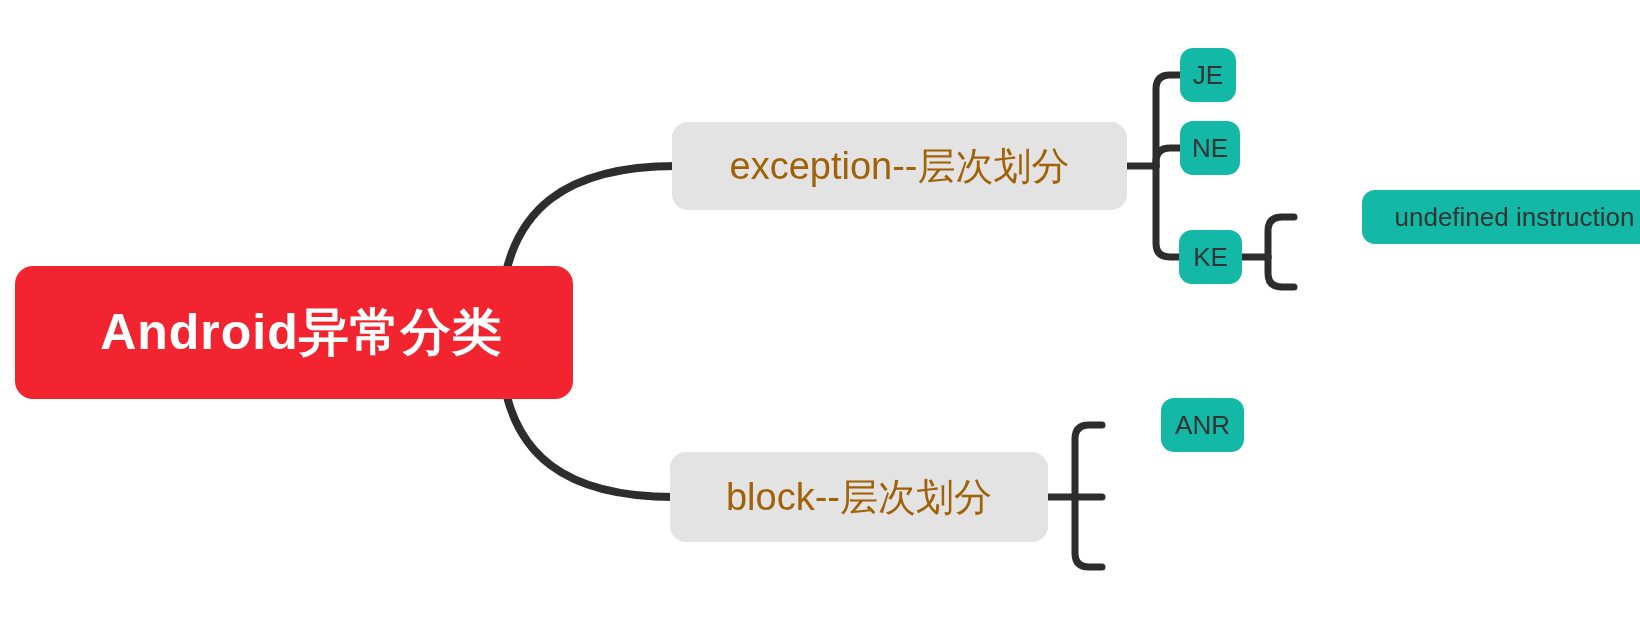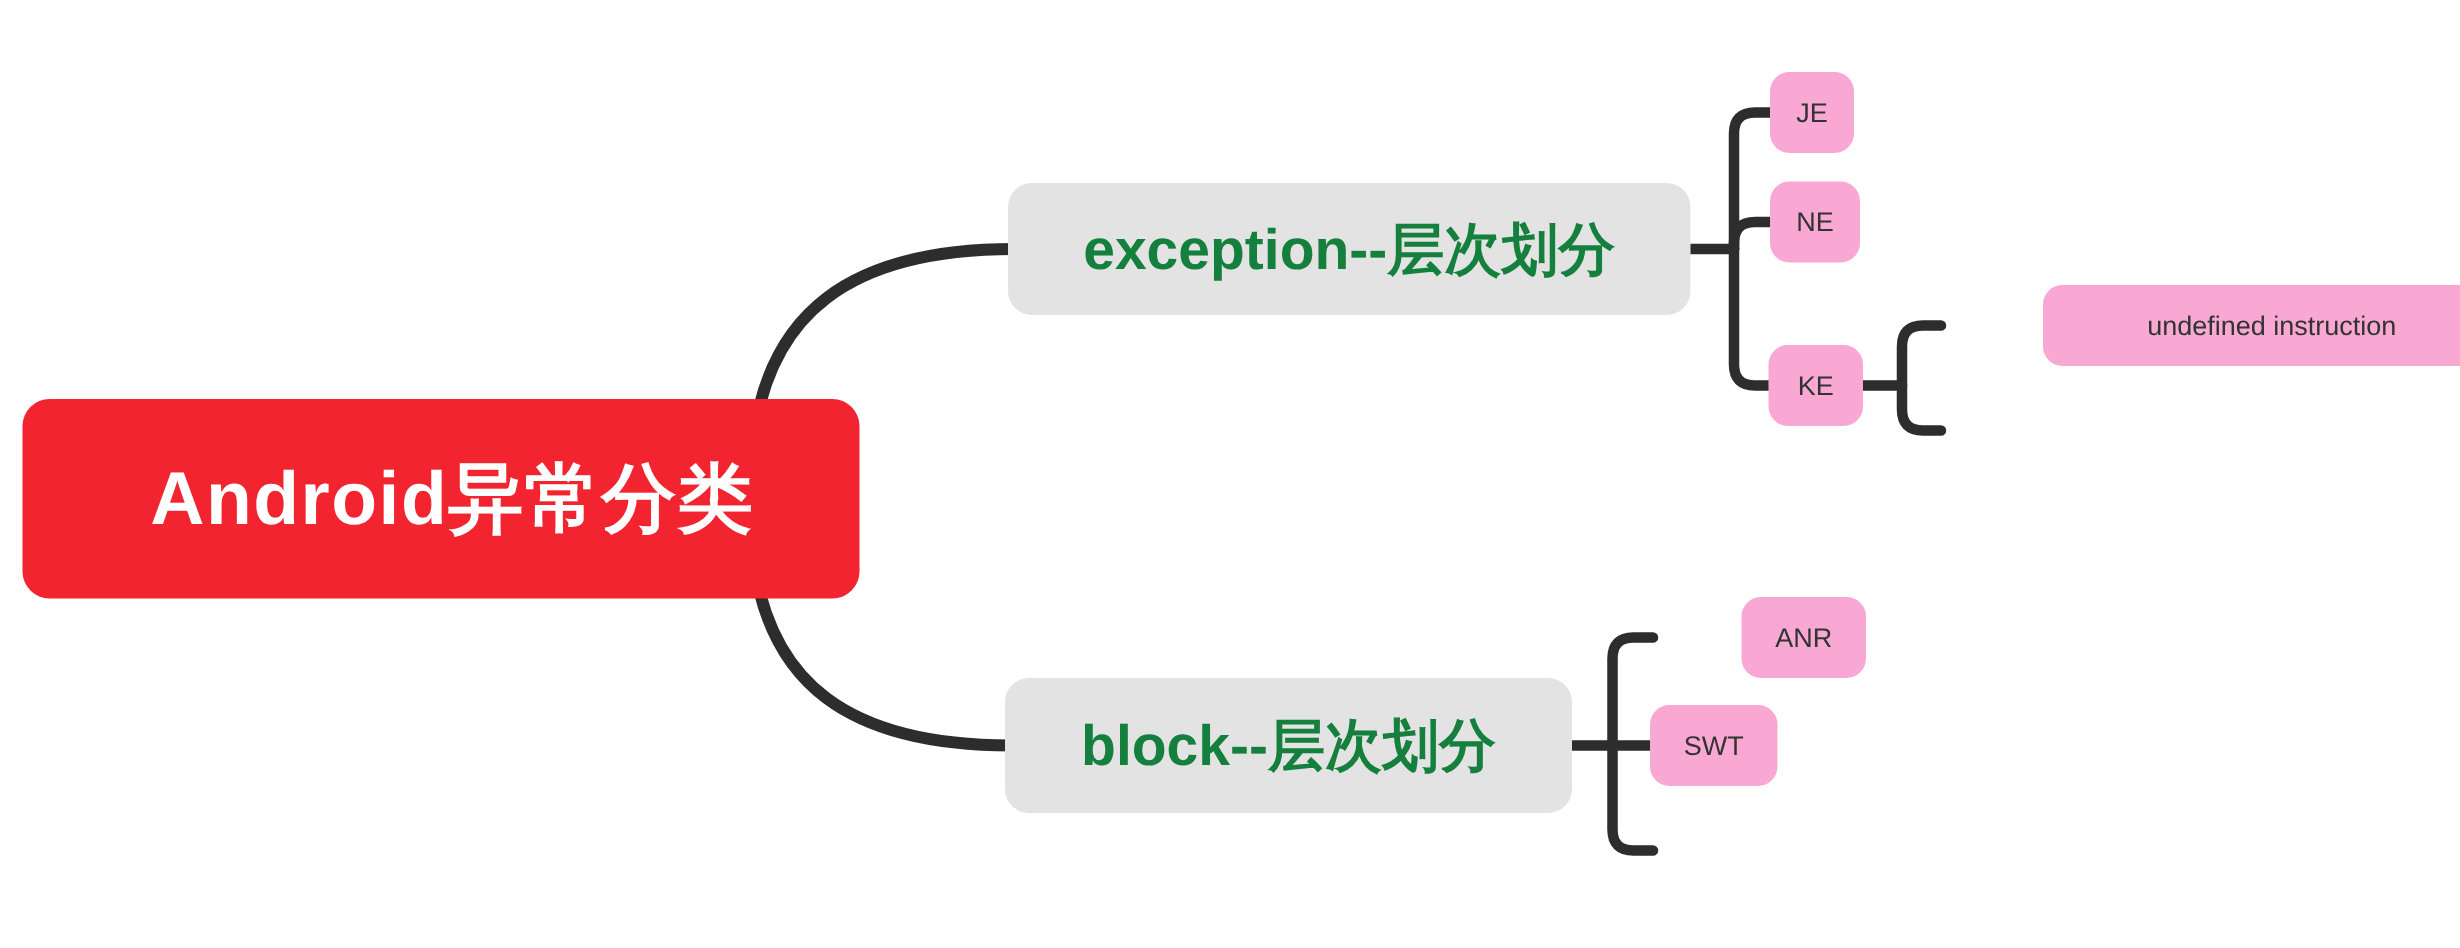--- a/index.html
+++ b/index.html
@@ -19,28 +19,27 @@
     box-sizing:border-box;white-space:nowrap;
   }
   .node-root{
     background:#f1242f;color:#ffffff;
     font-size:50px;font-weight:bold;
     border-radius:18px;
     letter-spacing:1px;
     padding-left:15px;
   }
   .node-branch{
-    background:#e3e3e3;color:#15803d;
+    background:#e3e3e3;color:#a16207;
     font-size:38px;
     border-radius:16px;
-    font-weight:bold;
   }
   .node-leaf{
-    background:#f9a8d4;color:#333333;
-    font-size:18px;
+    background:#14b8a6;color:#333333;
+    font-size:26px;
     border-radius:13px;
     text-align:center;
   }
   path.link{
     fill:none;
     stroke:#2d2d2d;
     stroke-linecap:round;
     stroke-linejoin:round;
   }
   path.link-main{stroke-width:8px;}
@@ -81,16 +80,15 @@
 
   <div class="node node-leaf" style="left:1180px;top:121px;width:60px;height:54px;">NE</div>
 
   <div class="node node-leaf" style="left:1179px;top:230px;width:63px;height:54px;">KE</div>
 
   <div class="node node-leaf" style="left:1362px;top:190px;width:305px;height:54px;">undefined instruction</div>
 
 
   <div class="node node-leaf" style="left:1161px;top:398px;width:83px;height:54px;">ANR</div>
 
-  <div class="node node-leaf" style="left:1100px;top:470px;width:85px;height:54px;">SWT</div>
 
 
 </div>
 
 </body></html>

